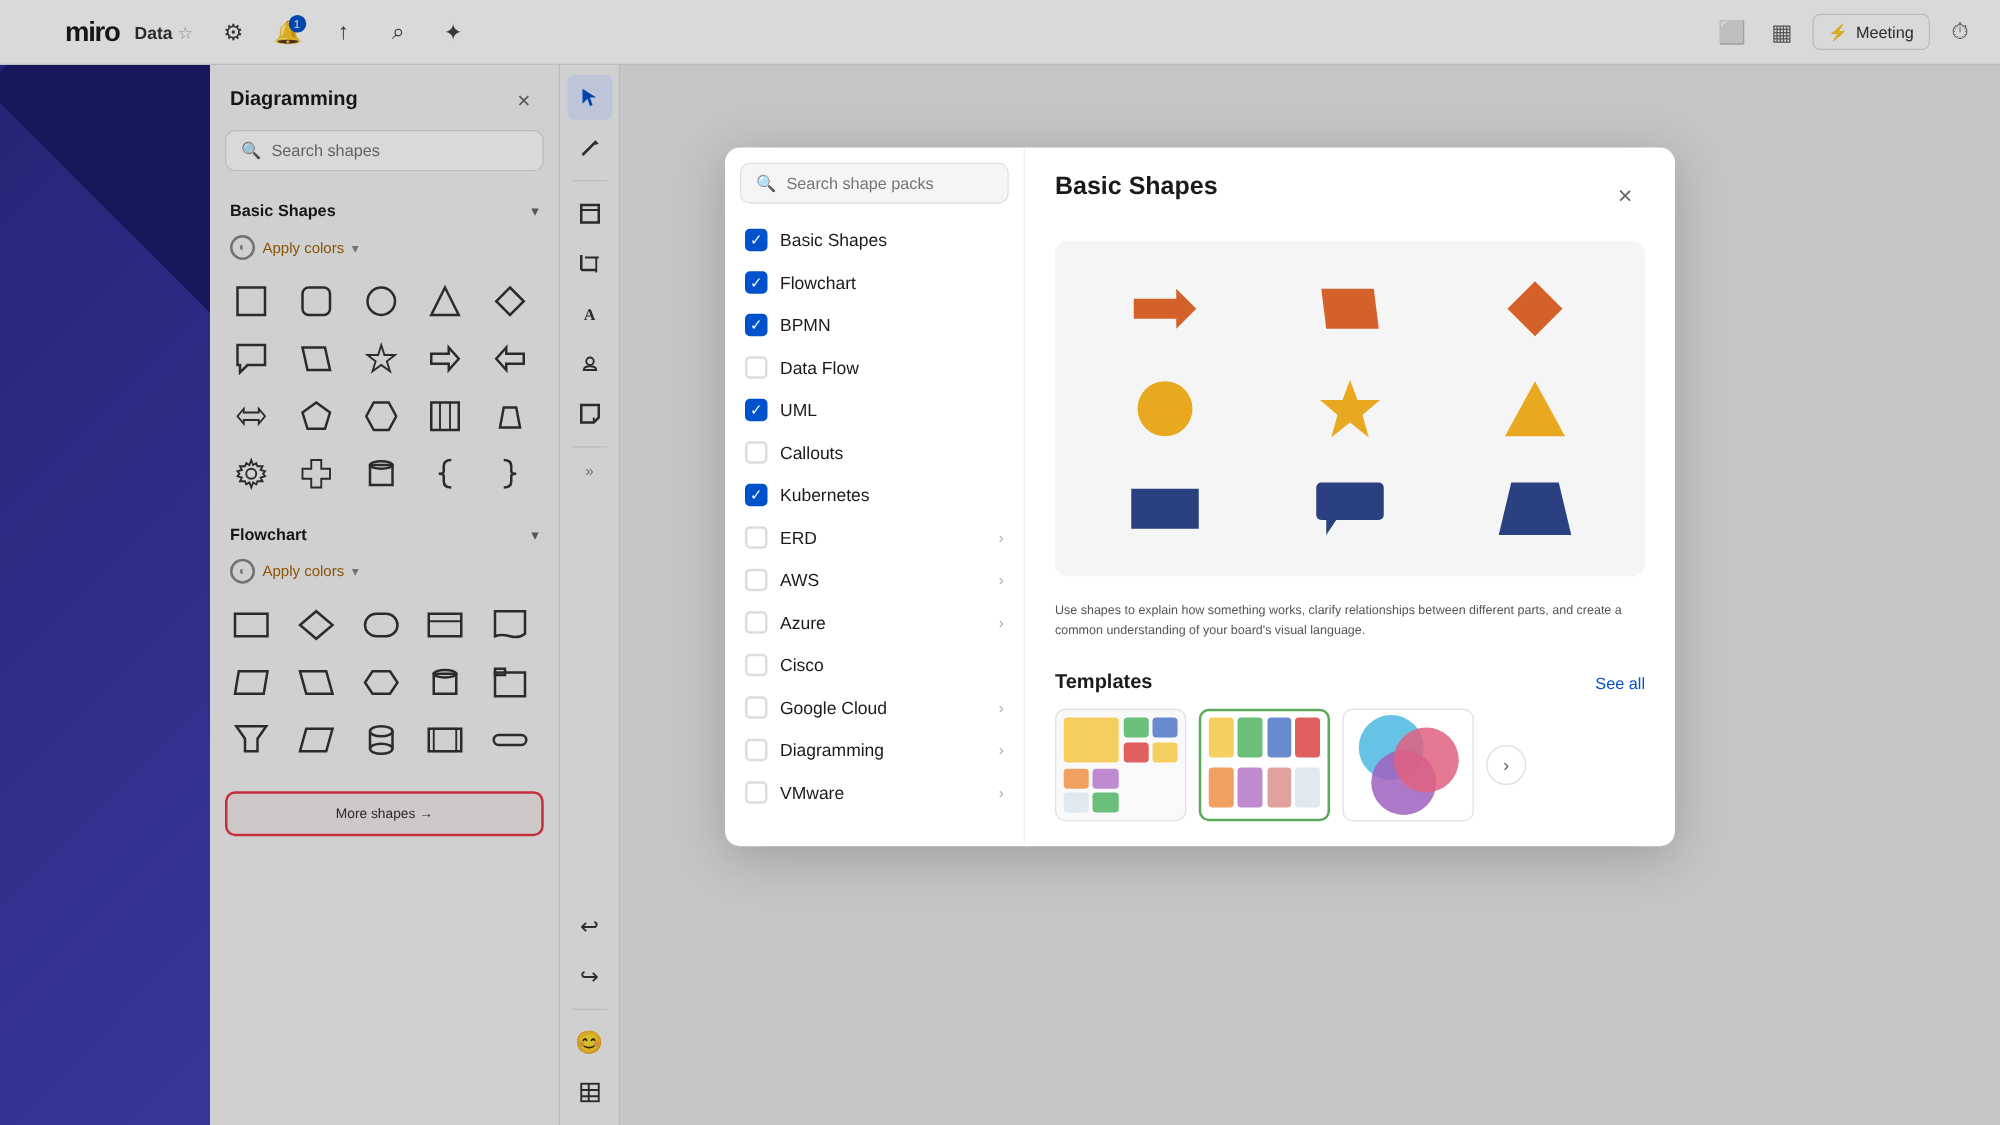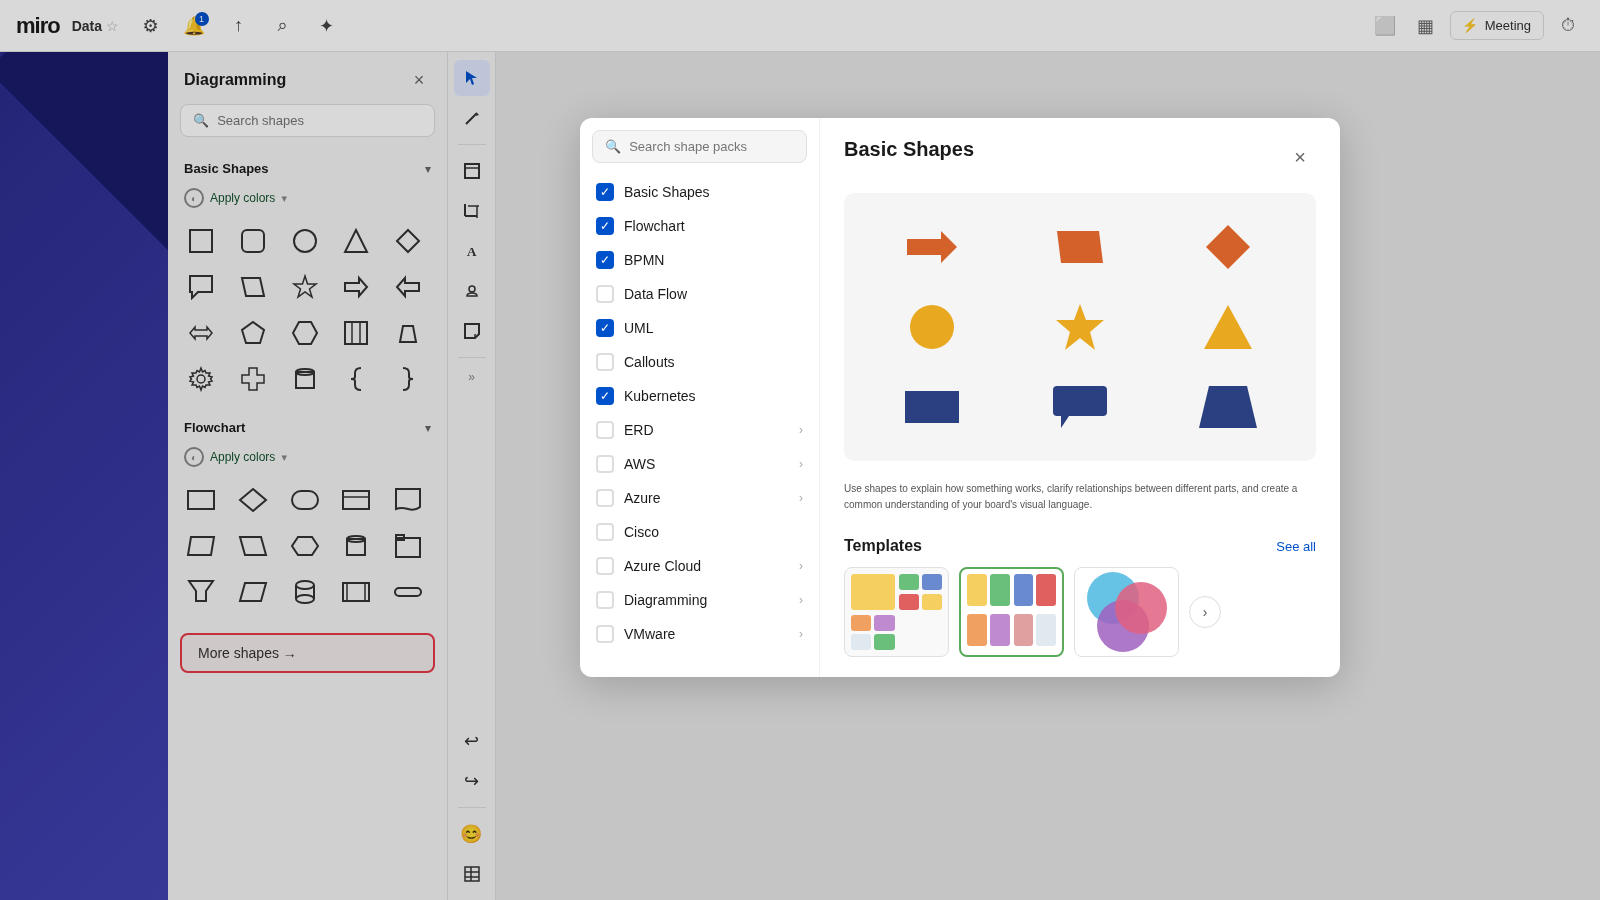--- a/index.html
+++ b/index.html
@@ -38,20 +38,21 @@
       padding: 0 16px;
       z-index: 10;
       border-bottom: 1px solid #e0e0e0;
     }
     .topbar-brand {
       font-size: 22px;
       font-weight: 900;
       color: #1a1a1a;
       letter-spacing: -1px;
       margin-right: 12px;
+      margin-left: 36px;
     }
     .topbar-workspace {
       font-size: 14px;
       font-weight: 600;
       color: #333;
       margin-right: 4px;
     }
     .topbar-star {
       color: #aaa;
       font-size: 14px;
@@ -187,21 +188,21 @@
     .apply-colors-icon {
       width: 20px; height: 20px;
       border-radius: 50%;
       border: 2px solid #888;
       display: flex; align-items: center; justify-content: center;
       font-size: 10px;
       color: #888;
     }
     .apply-colors-text {
       font-size: 12px;
-      color: #14532d;
+      color: #a16207;
     }
     .apply-colors-chevron {
       font-size: 11px;
       color: #888;
     }
 
     .shapes-grid {
       display: grid;
       grid-template-columns: repeat(5, 1fr);
       gap: 4px;
@@ -216,26 +217,26 @@
       font-size: 20px;
     }
 
     .more-shapes-btn {
       margin: 8px 12px 12px;
       padding: 10px 16px;
       border: 2px solid #e63946;
       border-radius: 8px;
       background: rgba(230, 57, 70, 0.05);
       color: #333;
-      font-size: 14px;
+      font-size: 11px;
       font-weight: 500;
       cursor: pointer;
       display: flex;
       align-items: center;
-      justify-content: flex-start;
+      justify-content: center;
       gap: 8px;
     }
 
     
     .tool-strip {
       position: absolute;
       top: 52px;
       left: 448px;
       width: 48px;
       bottom: 0;
@@ -883,21 +884,21 @@
           <div class="pack-checkbox"></div>
           <span class="pack-label">Azure</span>
           <span class="pack-arrow">›</span>
         </div>
         <div class="pack-item">
           <div class="pack-checkbox"></div>
           <span class="pack-label">Cisco</span>
         </div>
         <div class="pack-item">
           <div class="pack-checkbox"></div>
-          <span class="pack-label">Azure Cloud</span>
+          <span class="pack-label">Google Cloud</span>
           <span class="pack-arrow">›</span>
         </div>
         <div class="pack-item">
           <div class="pack-checkbox"></div>
           <span class="pack-label">Diagramming</span>
           <span class="pack-arrow">›</span>
         </div>
         <div class="pack-item">
           <div class="pack-checkbox"></div>
           <span class="pack-label">VMware</span>

